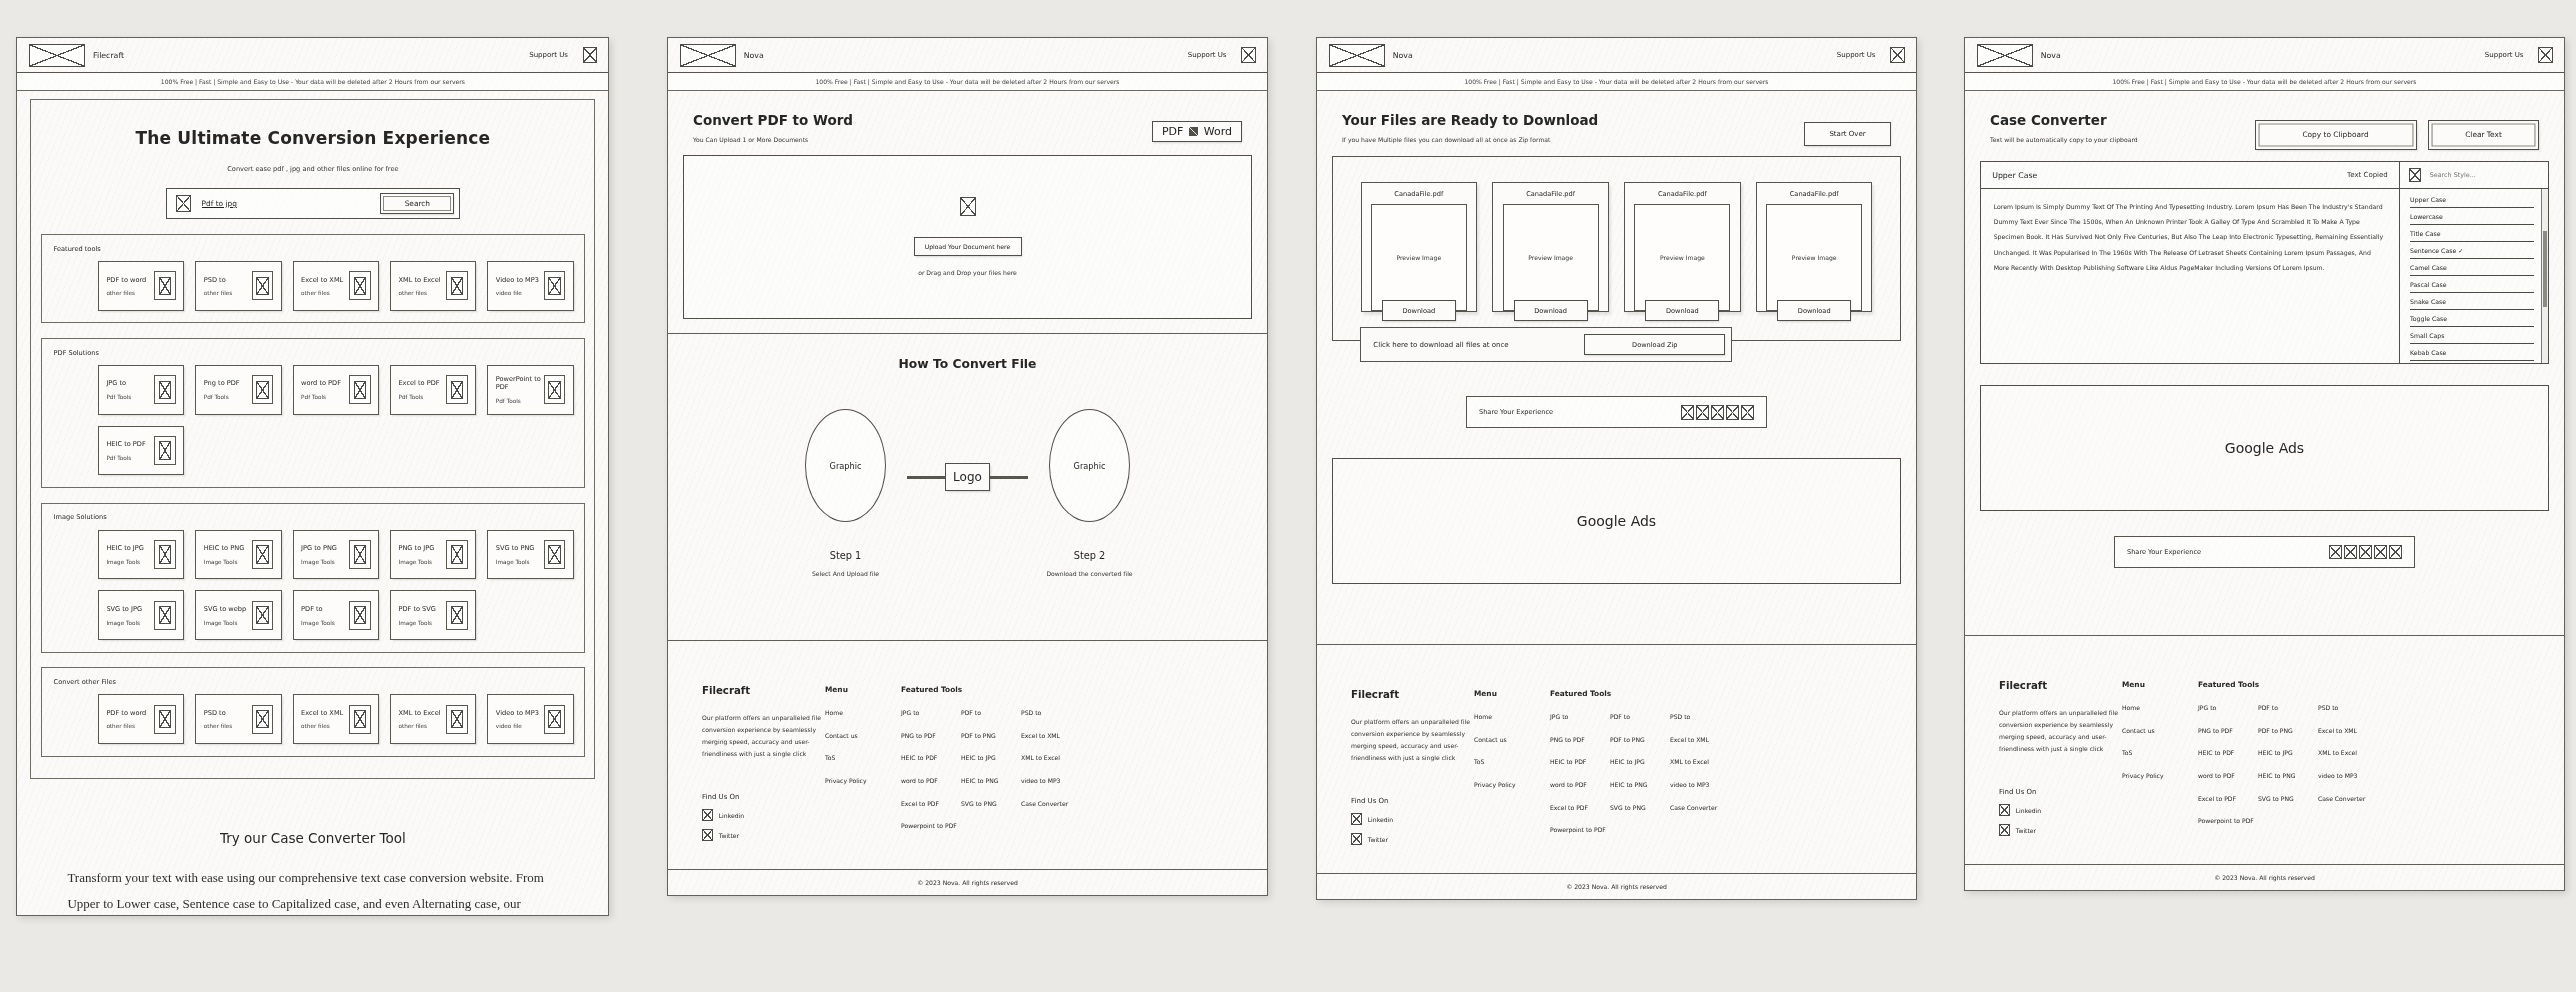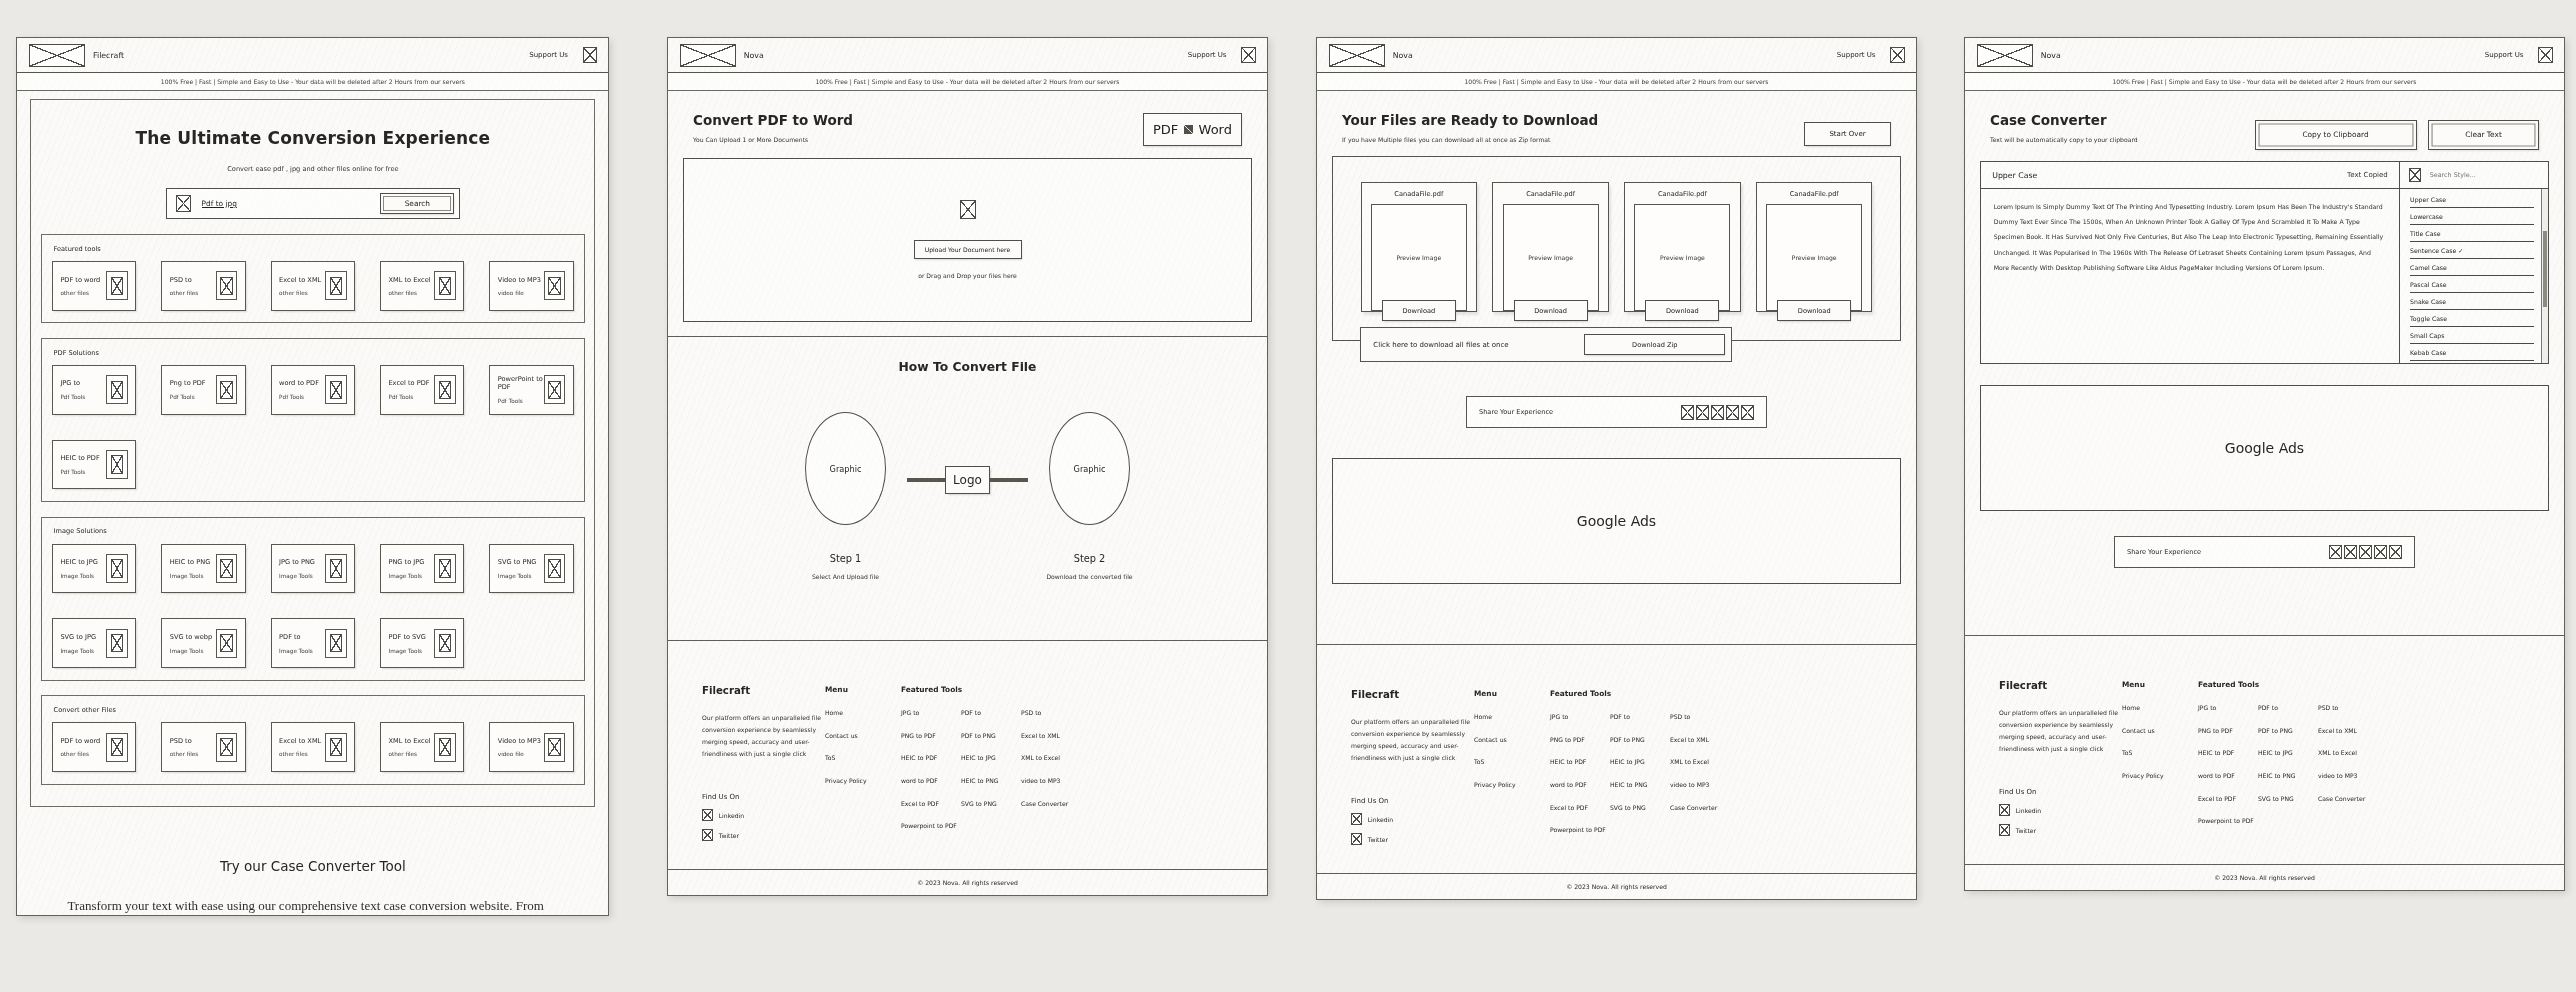--- a/index.html
+++ b/index.html
@@ -50,39 +50,39 @@
   .hero-title{text-align:center;font-size:17px;font-weight:600;margin:11.5px 0 0;letter-spacing:0.2px;}
   .hero-sub{text-align:center;font-size:6.6px;margin-top:17px;color:#333;}
   .searchbar{width:278px;height:29.5px;border:1.5px solid #4e4e4a;background:rgba(255,255,255,.6);
     margin:14.7px auto 6.6px;display:flex;align-items:center;gap:8.2px;padding:0 4.9px 0 9.8px;}
   .search-ph{width:13px;height:15.6px;flex:0 0 auto;}
   .search-input{flex:1;border:none;background:transparent;font:7.4px "DejaVu Sans",sans-serif;color:#222;outline:none;text-decoration:underline;}
   .search-btn{width:74px;height:21px;font-size:7.4px;flex:0 0 auto;
     box-shadow:inset 0 0 0 2px #fcfbf9, inset 0 0 0 3px #8c8b83, 1.2px 1.6px 1.6px rgba(0,0,0,.10);margin-left:12px;}
   .tool-section{border:1.3px solid #6d6d66;margin-top:14.7px;padding:8.2px 9.8px 11.5px;}
   .sec-label{font-size:6.6px;margin:1.6px 0 8.2px 1.6px;}
-  .card-grid{display:grid;grid-template-columns:repeat(5,1fr);gap:25px;}
+  .card-grid{display:grid;grid-template-columns:repeat(5,1fr);gap:11px;margin-left:46px;}
   .tool-card{border:1.2px solid #585750;background:#fdfcfa;box-shadow:1.6px 1.6px 1.6px rgba(0,0,0,.09);
     padding:4.9px 7.4px;display:flex;justify-content:space-between;align-items:center;min-height:38px;cursor:pointer;}
   .tc-title{font-size:6.6px;display:block;}
   .tc-sub{font-size:5.7px;color:#3a3a3a;display:block;margin-top:6.6px;}
   .tc-icon{width:19.7px;height:27px;border:1.1px solid #585750;display:flex;align-items:center;justify-content:center;
     background:rgba(255,255,255,.8);flex:0 0 auto;}
   .tc-x{width:10.6px;height:16.4px;}
   .case-sec{margin-top:51px;}
   .case-title{text-align:center;font-size:13.5px;font-weight:400;margin:0;}
   .case-desc{width:491px;margin:19.7px auto 0;text-align:left;font-size:13px;line-height:1.95;color:#2e2e2e;font-family:Liberation Serif, serif;}
 
   
   .page-head{display:flex;justify-content:space-between;align-items:flex-start;padding:21px 25px 0;flex:0 0 auto;}
   .page-title{font-size:13.5px;font-weight:600;margin:0;}
   .page-sub{font-size:6.1px;margin-top:8.2px;color:#333;}
 
   
-  .format-btn{gap:5.7px;height:33px;padding:0 9px;font-size:13px;margin-top:1px;}
+  .format-btn{gap:5.7px;height:21px;padding:0 9px;font-size:11px;margin-top:9px;}
   .swap-icon{width:9px;height:9px;background:#504f4a;
     background-image:linear-gradient(to top right, transparent calc(50% - 0.5px), #e9e7e2 calc(50% - 0.5px), #e9e7e2 calc(50% + 0.5px), transparent calc(50% + 0.5px));}
   .upload-zone{margin:11.5px 14.7px 0;border:1.5px solid #4e4e4a;height:162px;
     display:flex;flex-direction:column;align-items:center;justify-content:center;background:rgba(255,255,255,.4);}
   .upload-ph{width:14px;height:17px;}
   .upload-btn{margin-top:21px;width:108px;height:19px;font-size:6.1px;}
   .upload-hint{margin-top:13px;font-size:6.1px;color:#333;}
   .hsep{border-top:1.6px solid #5e5e58;margin-top:14.7px;}
   .howto{padding:23px 0 8.2px;}
   .howto-title{text-align:center;font-size:12.3px;font-weight:600;margin:0;}

